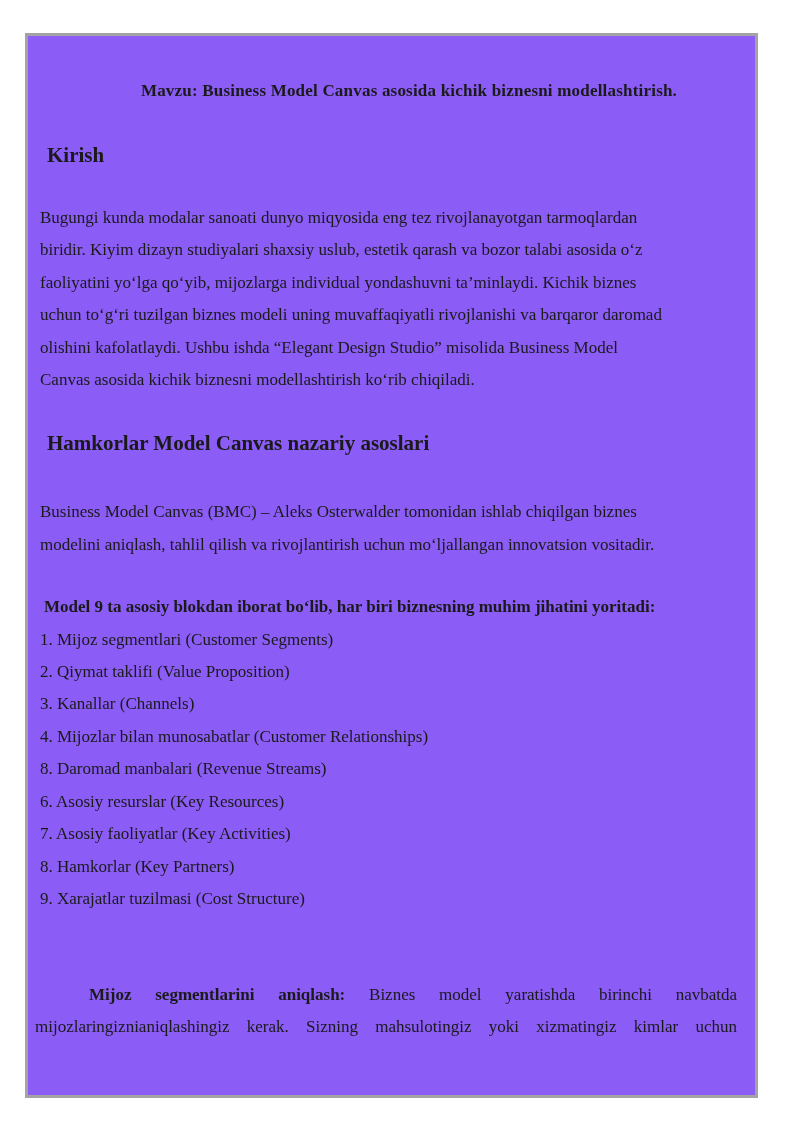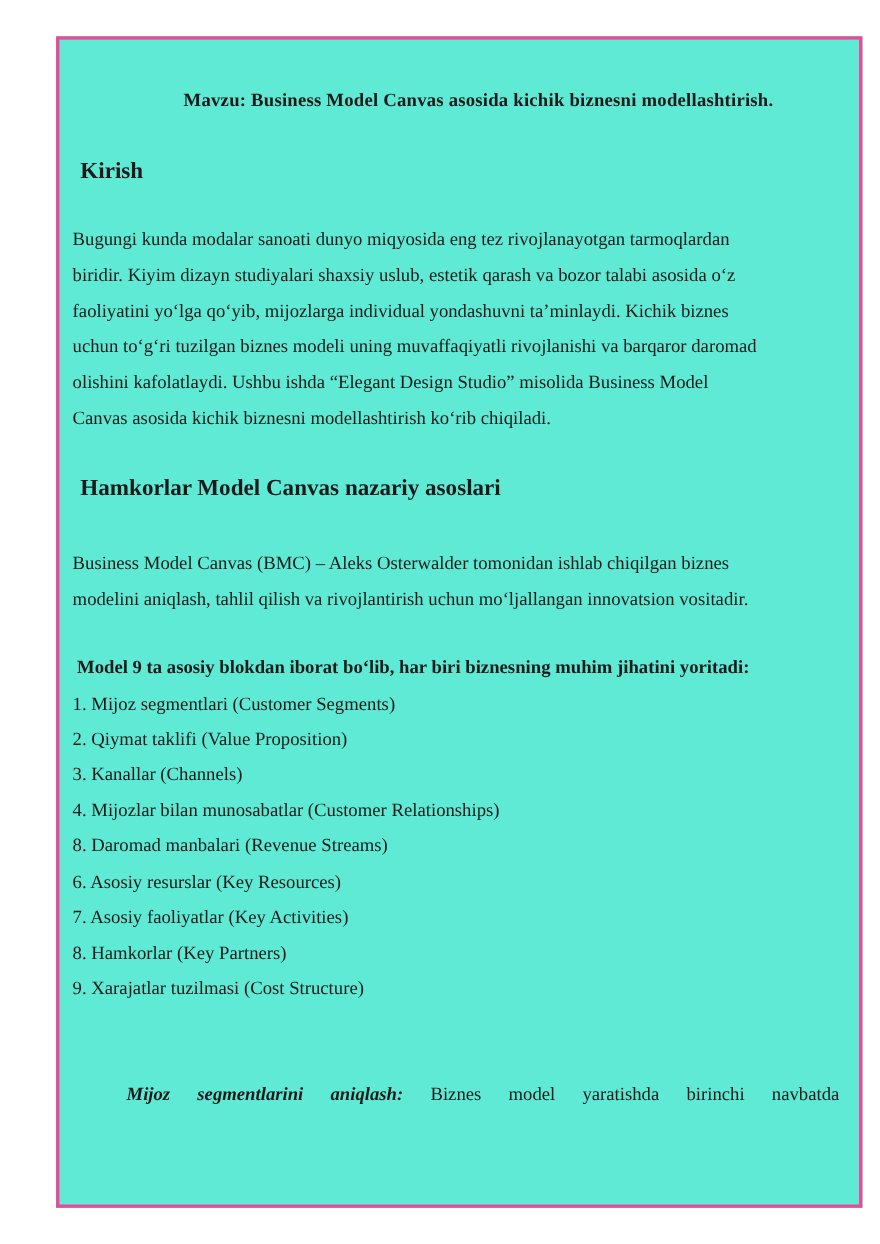--- a/index.html
+++ b/index.html
@@ -14,26 +14,26 @@
   }
   .canvas {
     position: relative;
     width: 800px;
     height: 1131px;
     background: #ffffff;
     overflow: hidden;
   }
   .frame {
     position: absolute;
-    left: 51px;
+    left: 25px;
     top: 33px;
     width: 727px;
     height: 1059px;
-    border: 3px solid #ec4899;
-    background: #5eead4;
+    border: 3px solid #a3a3a3;
+    background: #8b5cf6;
     box-sizing: content-box;
   }
   .content {
     position: absolute;
     left: 12px;
     top: 0;
     width: 690px;
     font-size: 17px;
   }
   .doc-title {
@@ -71,21 +71,21 @@
     margin-top: 64px;
     margin-left: -5px;
     width: 702px;
   }
   .final-line {
     line-height: 31.5px;
     text-align: justify;
     text-align-last: justify;
   }
   .final-line.first { text-indent: 54px; }
-  .bold { font-weight: bold; font-style: italic; }
+  .bold { font-weight: bold; }
 </style>
 </head>
 <body>
 
 <div class="canvas">
   <div class="frame">
     <div class="content">
 
       <div class="doc-title">Mavzu: Business Model Canvas asosida kichik biznesni modellashtirish.</div>
 
@@ -116,17 +116,18 @@
         <div class="line">4. Mijozlar bilan munosabatlar (Customer Relationships)</div>
         <div class="line">8. Daromad manbalari (Revenue Streams)</div>
         <div class="line">6. Asosiy resurslar (Key Resources)</div>
         <div class="line">7. Asosiy faoliyatlar (Key Activities)</div>
         <div class="line">8. Hamkorlar (Key Partners)</div>
         <div class="line">9. Xarajatlar tuzilmasi (Cost Structure)</div>
       </div>
 
       <div class="final-para">
         <div class="final-line first"><span class="bold">Mijoz segmentlarini aniqlash:</span> <span>Biznes model yaratishda birinchi navbatda</span></div>
+        <div class="final-line">mijozlaringiznianiqlashingiz kerak. Sizning mahsulotingiz yoki xizmatingiz kimlar uchun</div>
       </div>
 
     </div>
   </div>
 </div>
 
 </body></html>

